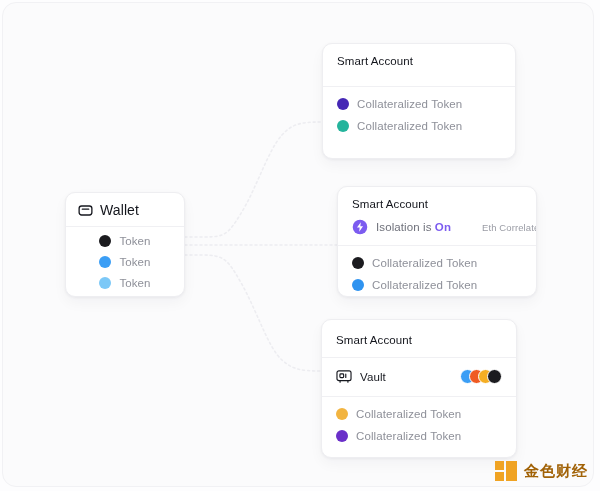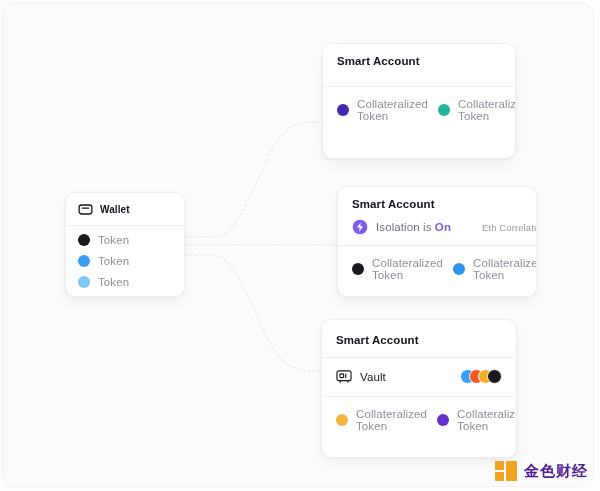--- a/index.html
+++ b/index.html
@@ -30,50 +30,50 @@
   .card{
     position:absolute;
     background:#ffffff;
     border:1px solid #eeeef1;
     border-radius:10px;
     box-shadow:0 1px 3px rgba(25,28,40,.05),0 6px 14px rgba(25,28,40,.04);
     box-sizing:border-box;
     overflow:hidden;
   }
   .card-title{
-    font-size:11.5px;font-weight:bold;color:#13151c;
+    font-size:11.5px;font-weight:normal;color:#13151c;
     letter-spacing:.1px;
   }
   .sect{padding:10px 14px 9px 14px;}
   .divider{height:1px;background:#f0f0f3;width:100%;}
   .row{display:flex;align-items:center;gap:8px;}
   .tok-label{font-size:11.5px;color:#8e9099;letter-spacing:.1px;}
   .dot{width:12px;height:12px;border-radius:50%;flex:0 0 auto;display:block;}
 
   
   #wallet-card{left:65px;top:192px;width:120px;height:105px;}
   #wallet-head{display:flex;align-items:center;gap:7px;padding:9px 12px 8px 12px;}
-  #wallet-head .card-title{font-size:10px;}
-  #wallet-list{padding:8px 12px 9px 12px;display:flex;flex-direction:column;gap:9px;}
+  #wallet-head .card-title{font-size:14px;}
+  #wallet-list{padding:8px 12px 9px 12px;display:flex;flex-direction:column;gap:9px;align-items:center;}
 
   
   #sa-top{left:322px;top:43px;width:194px;height:116px;}
   #sa-mid{left:337px;top:186px;width:200px;height:111px;}
   #sa-bot{left:321px;top:319px;width:196px;height:139px;}
 
   .sa-head{padding:11px 14px 10px 14px;}
   .sa-head .card-title{display:block;margin-bottom:9px;}
   .sa-status{display:flex;align-items:center;gap:8px;}
   .status-text{font-size:11.5px;color:#6f717b;letter-spacing:.1px;white-space:nowrap;}
   .status-on{font-weight:bold;}
   .on-amber{color:#f2b12b;}
   .on-violet{color:#7c5cf0;}
   .badge-sep{width:1px;height:15px;background:#ededf1;margin:0 7px 0 8px;}
   .badge{font-size:9.5px;color:#9a9ca5;letter-spacing:.1px;white-space:nowrap;}
-  .sa-list{padding:11px 14px 0 14px;display:flex;gap:10px;}
+  .sa-list{padding:11px 14px 0 14px;display:flex;flex-direction:column;gap:10px;}
 
   
   .vault-row{display:flex;align-items:center;justify-content:space-between;padding:11px 14px 0 14px;}
   .vault-left{display:flex;align-items:center;gap:8px;}
   .vault-label{font-size:11.5px;color:#16181f;letter-spacing:.1px;}
   .stack{display:flex;align-items:center;}
   .stack .av{
     width:15px;height:15px;border-radius:50%;
     border:1.5px solid #ffffff;box-sizing:border-box;margin-left:-6px;
   }
@@ -85,21 +85,21 @@
   #watermark{
     position:absolute;right:12px;bottom:9px;
     display:flex;align-items:center;gap:7px;
   }
   #wm-logo{position:relative;width:22px;height:22px;flex:0 0 auto;}
   #wm-logo .sq{position:absolute;background:#f0a323;}
   #wm-logo .s1{left:0;top:1px;width:9px;height:9px;}
   #wm-logo .s2{left:11px;top:1px;width:11px;height:20px;}
   #wm-logo .s3{left:0;top:12px;width:9px;height:9px;}
   #wm-text{
-    font-size:15px;color:#4c1d95;letter-spacing:1px;
+    font-size:15px;color:#a16207;letter-spacing:1px;
     font-family:"DejaVu Sans",sans-serif;font-weight:bold;
   }
 </style>
 </head>
 <body>
 
 <div id="stage">
   <div class="frame"></div>
 
   <svg class="links" viewBox="0 0 600 491">

